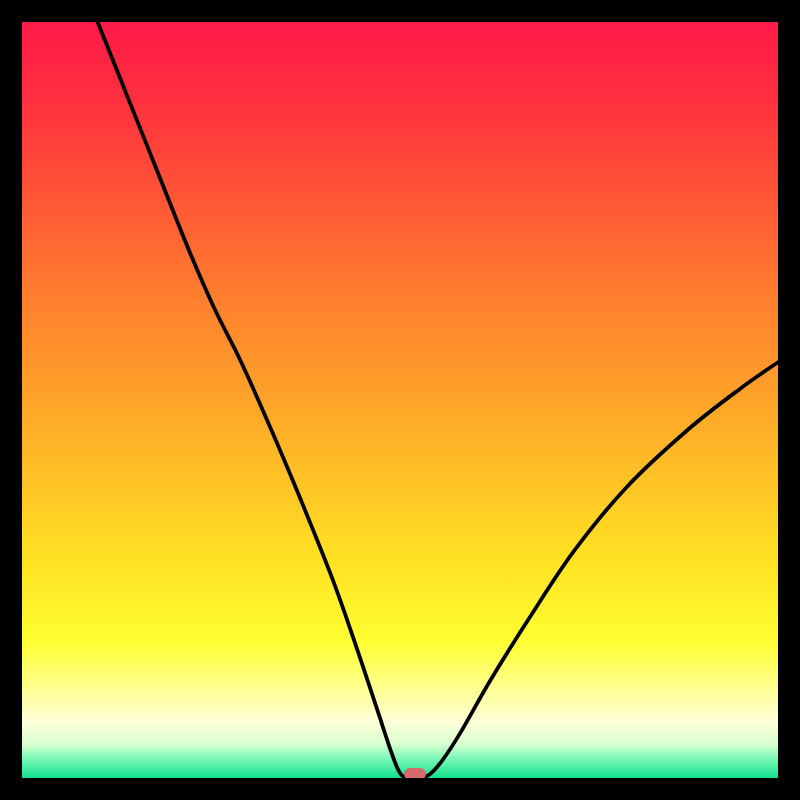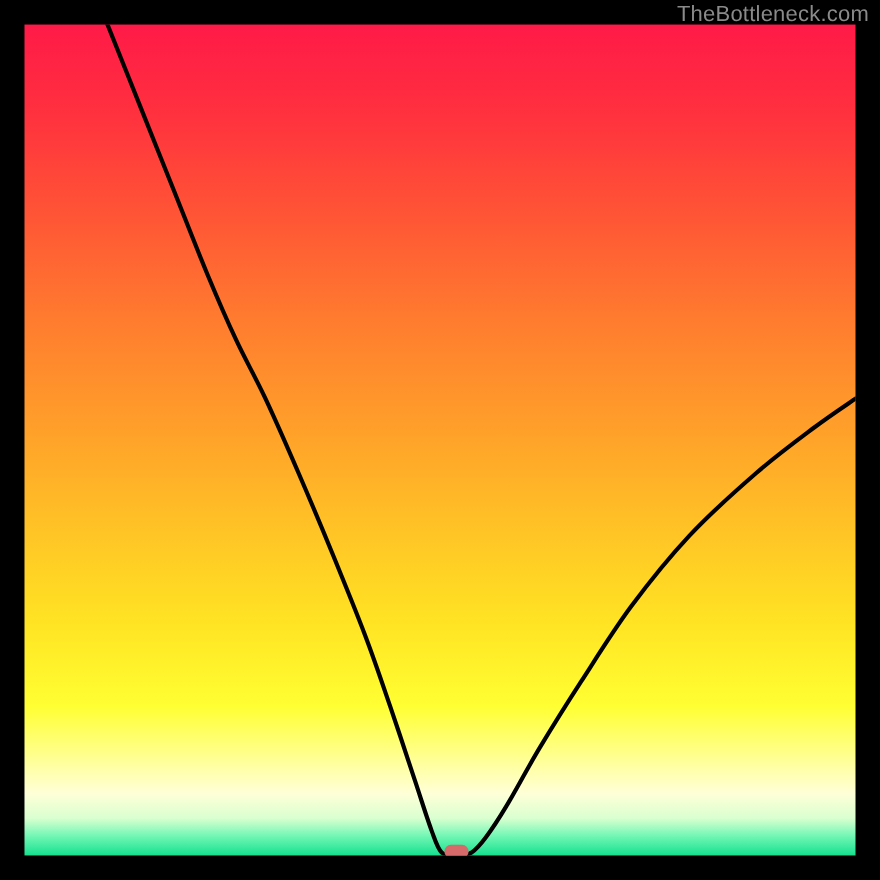--- a/index.html
+++ b/index.html
@@ -42,21 +42,20 @@
     font-family: Arial, Helvetica, sans-serif;
     font-size: 20px;
     color: #8a8a8a;
     letter-spacing: 0.2px;
   }
 </style>
 </head>
 <body>
 
 <div class="stage">
-  <div class="watermark">TheBottleneck.com</div>
   <div class="plot-area">
     <svg class="gradient" viewBox="0 0 100 100" preserveAspectRatio="none">
       <defs>
         <linearGradient id="bg-grad" x1="0" y1="0" x2="0" y2="1">
             <stop offset="0%" stop-color="#ff1a48"></stop>
             <stop offset="10%" stop-color="#ff2f3f"></stop>
             <stop offset="22%" stop-color="#ff5236"></stop>
             <stop offset="35%" stop-color="#ff7a2f"></stop>
             <stop offset="48%" stop-color="#ff9e2a"></stop>
             <stop offset="60%" stop-color="#ffc126"></stop>

